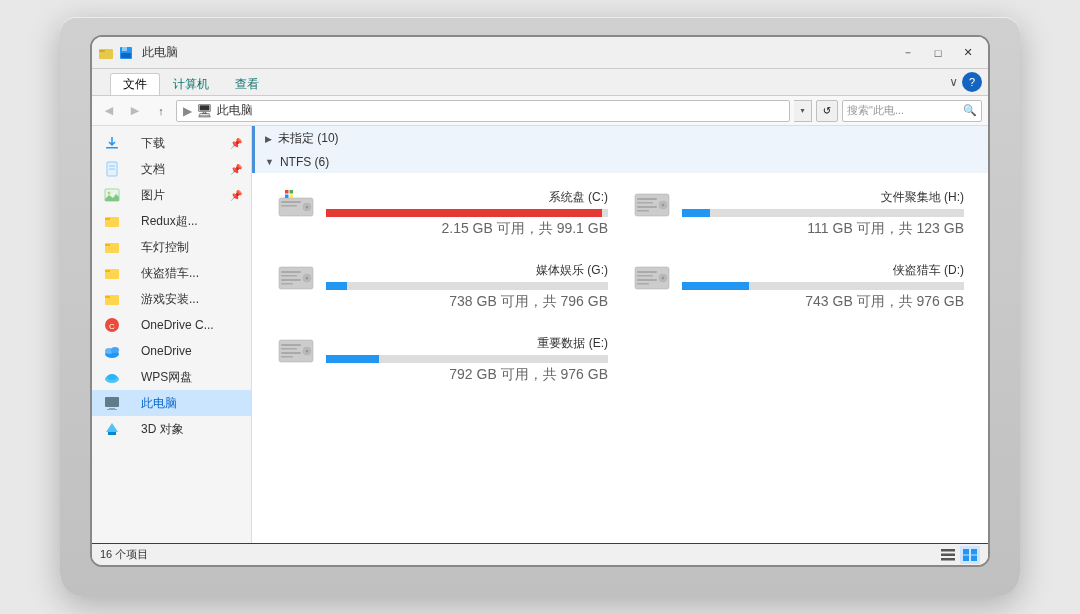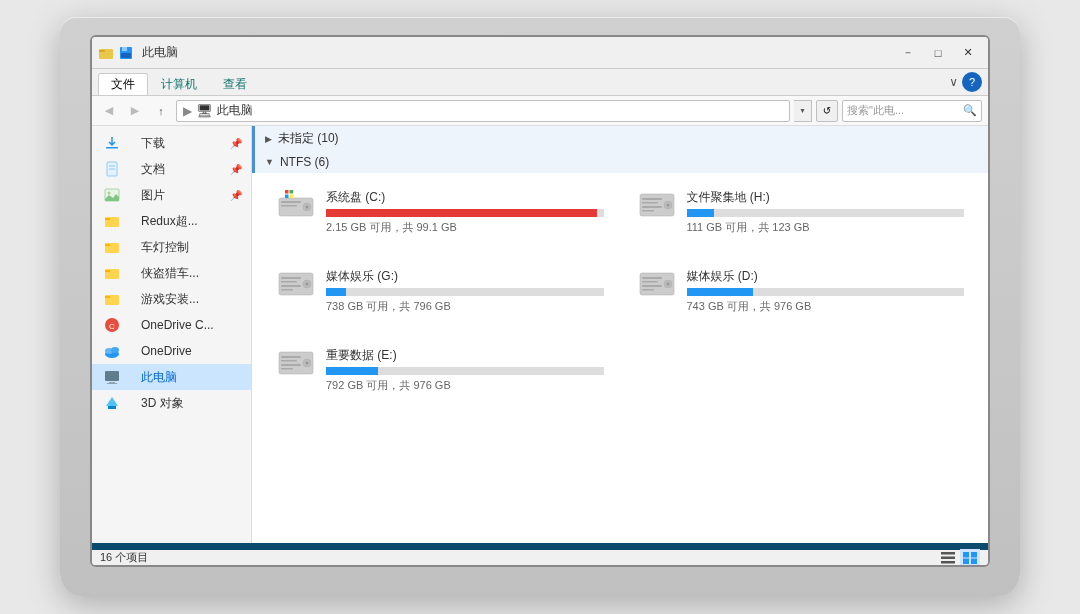--- a/index.html
+++ b/index.html
@@ -21,21 +21,21 @@
       border-radius: 16px 16px 24px 24px;
       padding: 18px 30px 30px 30px;
       box-shadow: 0 8px 32px rgba(0,0,0,0.25), inset 0 1px 0 rgba(255,255,255,0.6);
       position: relative;
     }
 
     .laptop-screen {
       width: 100%;
       height: 100%;
       background: #fff;
-      border-radius: 6px;
+      border-radius: 12px;
       overflow: hidden;
       border: 2px solid #888;
       box-shadow: inset 0 0 8px rgba(0,0,0,0.15);
     }
 
     
     .window {
       width: 100%;
       height: 100%;
       display: flex;
@@ -216,22 +216,23 @@
       margin: 0;
       cursor: pointer;
       display: flex; align-items: center; gap: 6px;
     }
     .section-header .chevron { font-size: 9px; color: #555; }
 
     
     .drives-grid {
       display: grid;
       grid-template-columns: 1fr 1fr;
-      gap: 17px;
+      gap: 8px;
       padding: 8px 16px;
+      text-align: right;
     }
 
     .drive-item {
       display: flex;
       align-items: flex-start;
       gap: 10px;
       padding: 8px 8px;
       cursor: pointer;
       border-radius: 2px;
     }
@@ -260,30 +261,30 @@
       overflow: hidden;
       width: 100%;
     }
     .drive-bar-fill {
       height: 100%;
       border-radius: 0;
     }
     .drive-bar-fill.red { background: #e53935; }
     .drive-bar-fill.blue { background: #2196f3; }
     .drive-size {
-      font-size: 11px;
+      font-size: 14px;
       color: #666;
     }
 
     
     .status-bar {
       display: flex;
       align-items: center;
       background: #f0f0f0;
-      border-top: 7px solid #0c4a6e;
+      border-top: 1px solid #0c4a6e;
       padding: 2px 8px;
       height: 22px;
       gap: 8px;
       font-size: 11px;
       color: #333;
     }
     .status-right {
       margin-left: auto;
       display: flex; gap: 2px;
     }
@@ -331,21 +332,21 @@
         </div>
         <div class="title-controls">
           <div class="title-btn">－</div>
           <div class="title-btn">□</div>
           <div class="title-btn close">✕</div>
         </div>
       </div>
 
       <div class="ribbon">
         <div style="display:flex; align-items:center;">
-          <div class="ribbon-tabs" style="flex:1;">
+          <div class="ribbon-tabs" style="flex:1;margin-left:12px;">
             <div class="ribbon-tab active">文件</div>
             <div class="ribbon-tab">计算机</div>
             <div class="ribbon-tab">查看</div>
           </div>
           <div style="display:flex; align-items:center; padding: 0 6px; gap: 4px;">
             <div style="font-size:12px; color:#555; cursor:pointer;">∨</div>
             <div style="width:20px;height:20px;background:#1565c0;border-radius:50%;display:flex;align-items:center;justify-content:center;color:#fff;font-size:11px;cursor:pointer;">?</div>
           </div>
         </div>
       </div>
@@ -449,20 +450,29 @@
           </div>
           <div class="sidebar-item">
             <div class="sidebar-icon">
               <svg width="16" height="16" viewBox="0 0 16 16">
                   <ellipse cx="8" cy="11" rx="7" ry="4" fill="#2196f3"></ellipse>
                   <ellipse cx="5" cy="8" rx="4" ry="3" fill="#64b5f6"></ellipse>
                   <ellipse cx="11" cy="7" rx="4" ry="3" fill="#42a5f5"></ellipse>
                 </svg>
             </div>
             <span>OneDrive</span>
+          </div>
+          <div class="sidebar-item">
+            <div class="sidebar-icon">
+              <svg width="16" height="16" viewBox="0 0 16 16">
+                  <ellipse cx="8" cy="10" rx="7" ry="4" fill="#4fc3f7"></ellipse>
+                  <ellipse cx="8" cy="8" rx="5" ry="3" fill="#29b6f6"></ellipse>
+                </svg>
+            </div>
+            <span>WPS网盘</span>
           </div>
           <div class="sidebar-item active">
             <div class="sidebar-icon">
               <svg width="16" height="16" viewBox="0 0 16 16">
                   <rect x="1" y="2" width="14" height="10" rx="1" fill="#607d8b"></rect>
                   <rect x="5" y="13" width="6" height="1.5" fill="#90a4ae"></rect>
                   <rect x="3" y="14" width="10" height="1" fill="#90a4ae"></rect>
                 </svg>
             </div>
             <span>此电脑</span>
@@ -567,21 +577,21 @@
                   <rect x="2" y="4" width="34" height="22" rx="2" fill="#ccc" stroke="#aaa" stroke-width="0.5"></rect>
                   <ellipse cx="30" cy="15" rx="4" ry="4" fill="#bbb" stroke="#aaa" stroke-width="0.5"></ellipse>
                   <circle cx="30" cy="15" r="1.5" fill="#999"></circle>
                   <rect x="4" y="8" width="20" height="2" rx="1" fill="#aaa"></rect>
                   <rect x="4" y="12" width="16" height="1.5" rx="0.5" fill="#aaa"></rect>
                   <rect x="4" y="16" width="20" height="2" rx="1" fill="#aaa"></rect>
                   <rect x="4" y="20" width="12" height="1.5" rx="0.5" fill="#aaa"></rect>
                 </svg>
               </div>
               <div class="drive-info">
-                <div class="drive-name">媒体娱乐 (D:)</div>
+                <div class="drive-name">侠盗猎车 (D:)</div>
                 <div class="drive-bar-bg">
                   <div class="drive-bar-fill blue" style="width:23.9%;"></div>
                 </div>
                 <div class="drive-size">743 GB 可用，共 976 GB</div>
               </div>
             </div>
 
             <div class="drive-item">
               <div class="drive-icon">
                 <svg width="38" height="30" viewBox="0 0 38 30">

